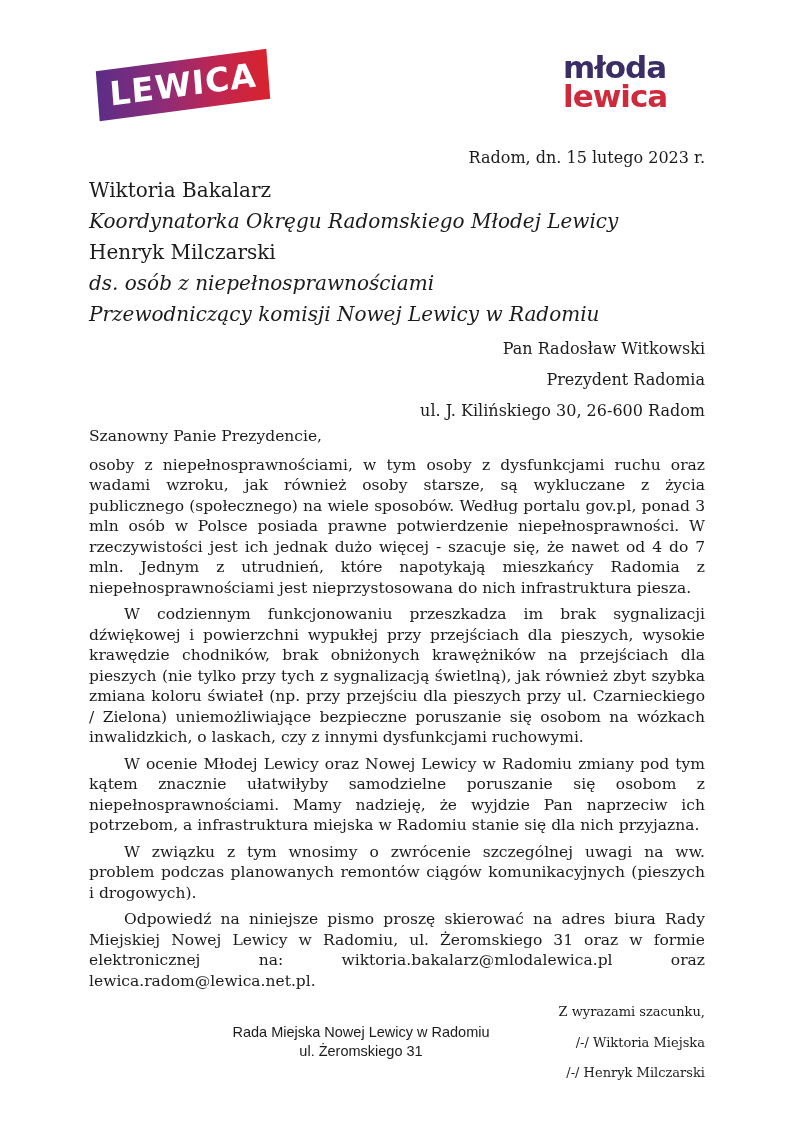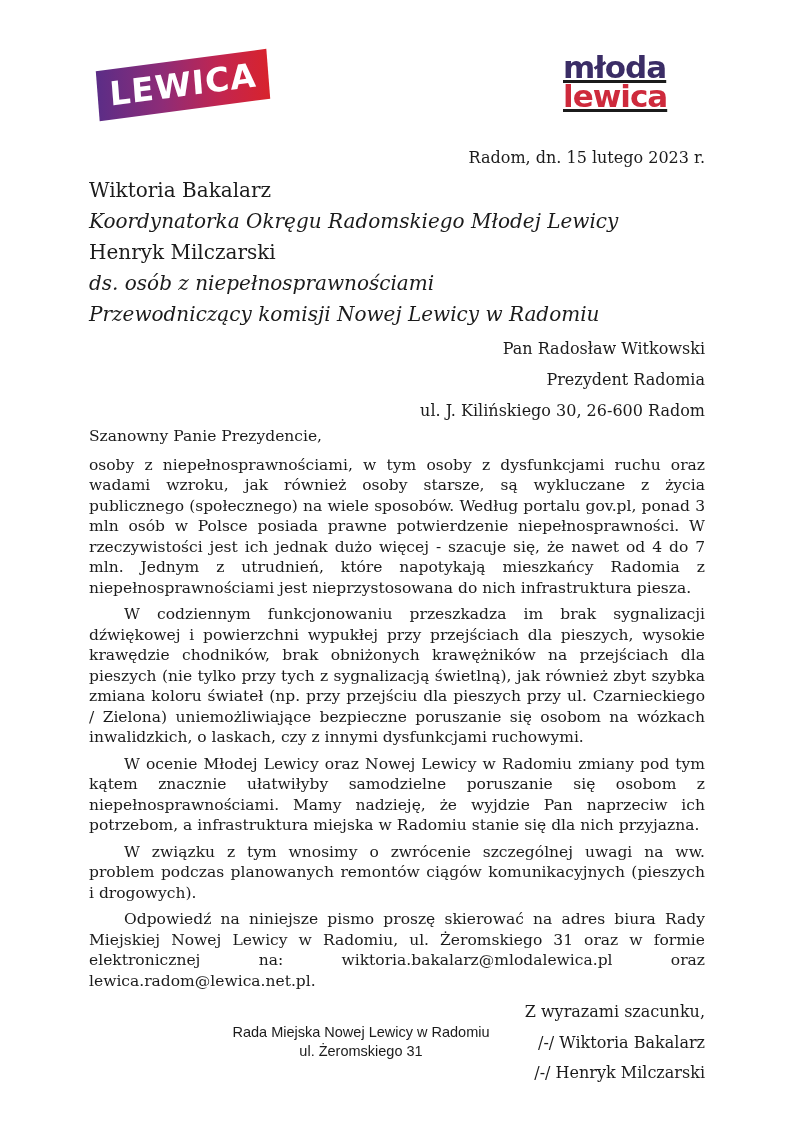--- a/index.html
+++ b/index.html
@@ -29,21 +29,20 @@
     transform:rotate(-7.5deg) skewX(-3deg);
     transform-origin:center;
   }
   .mloda-logo {
     position:absolute; left:563px; top:53px;
     font-family:"DejaVu Sans", sans-serif;
     font-weight:bold;
     font-size:31px;
     line-height:29px;
     letter-spacing:-1px;
-    text-decoration:underline;
   }
   .mloda-line1 { color:#3b2d66; }
   .mloda-line2 { color:#ce2a3c; }
 
   
   .content { position:absolute; left:89px; top:0; width:616px; }
   .content p { margin:0; }
 
   .date {
     margin-top:147px !important;
@@ -59,21 +58,21 @@
 
   .body { margin-top:8px; }
   .body p {
     font-size:15.5px;
     line-height:20.5px;
     text-align:justify;
     margin:0 0 6px 0;
   }
   .body p.indent { text-indent:35px; }
 
-  .closing { margin-top:4px; text-align:right; font-size:16px; line-height:30.5px; }
+  .closing { margin-top:4px; text-align:right; font-size:13px; line-height:30.5px; }
 
   
   .footer {
     position:absolute; left:0; top:1023px; width:722px;
     text-align:center;
     font-family:"Liberation Sans", sans-serif;
     font-size:14.5px;
     line-height:19px;
     color:#1b1b1b;
   }
@@ -114,21 +113,21 @@
     <div class="body">
       <p>osoby z niepełnosprawnościami, w tym osoby z dysfunkcjami ruchu oraz wadami wzroku, jak również osoby starsze, są wykluczane z życia publicznego (społecznego) na wiele sposobów. Według portalu gov.pl, ponad 3 mln osób w Polsce posiada prawne potwierdzenie niepełnosprawności. W rzeczywistości jest ich jednak dużo więcej - szacuje się, że nawet od 4 do 7 mln. Jednym z utrudnień, które napotykają mieszkańcy Radomia z niepełnosprawnościami jest nieprzystosowana do nich infrastruktura piesza.</p>
       <p class="indent">W codziennym funkcjonowaniu przeszkadza im brak sygnalizacji dźwiękowej i powierzchni wypukłej przy przejściach dla pieszych, wysokie krawędzie chodników, brak obniżonych krawężników na przejściach dla pieszych (nie tylko przy tych z sygnalizacją świetlną), jak również zbyt szybka zmiana koloru świateł (np. przy przejściu dla pieszych przy ul. Czarnieckiego / Zielona) uniemożliwiające bezpieczne poruszanie się osobom na wózkach inwalidzkich, o laskach, czy z innymi dysfunkcjami ruchowymi.</p>
       <p class="indent">W ocenie Młodej Lewicy oraz Nowej Lewicy w Radomiu zmiany pod tym kątem znacznie ułatwiłyby samodzielne poruszanie się osobom z niepełnosprawnościami. Mamy nadzieję, że wyjdzie Pan naprzeciw ich potrzebom, a infrastruktura miejska w Radomiu stanie się dla nich przyjazna.</p>
       <p class="indent">W związku z tym wnosimy o zwrócenie szczególnej uwagi na ww. problem podczas planowanych remontów ciągów komunikacyjnych (pieszych i drogowych).</p>
       <p class="indent">Odpowiedź na niniejsze pismo proszę skierować na adres biura Rady Miejskiej Nowej Lewicy w Radomiu, ul. Żeromskiego 31 oraz w formie elektronicznej na: wiktoria.bakalarz@mlodalewica.pl oraz lewica.radom@lewica.net.pl.</p>
     </div>
 
     <div class="closing">
       <p>Z wyrazami szacunku,</p>
-      <p>/-/ Wiktoria Bakalarz</p>
+      <p>/-/ Wiktoria Miejska</p>
       <p>/-/ Henryk Milczarski</p>
     </div>
 
   </div>
 
   <div class="footer">
     <div>Rada Miejska Nowej Lewicy w Radomiu</div>
     <div>ul. Żeromskiego 31</div>
   </div>
 

